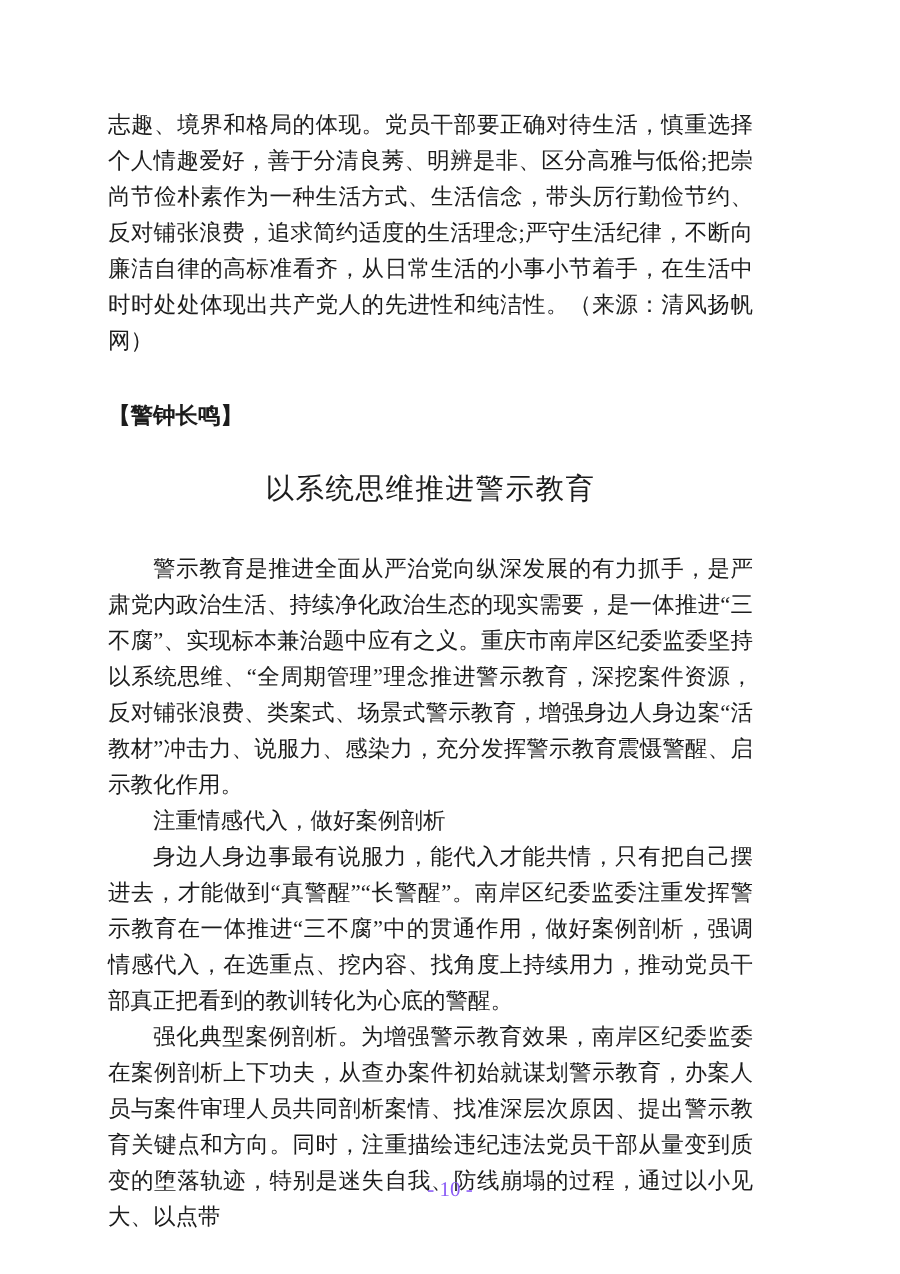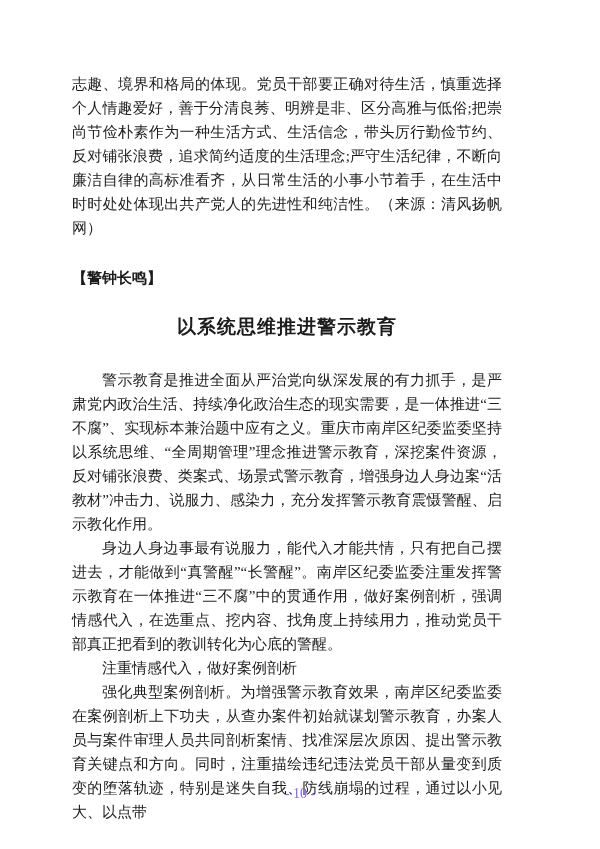--- a/index.html
+++ b/index.html
@@ -36,21 +36,21 @@
   .section-header {
     margin: 26px 0 16px 0;
     font-size: 15px;
     line-height: 24px;
     font-weight: bold;
   }
   .article-title {
     margin: 24px 0 0 0;
     font-size: 19px;
     line-height: 26px;
-    font-weight: bold;
+    font-weight: normal;
     text-align: center;
     letter-spacing: 1px;
   }
   .first-body {
     margin-top: 28px;
   }
   .page-footer {
     position: absolute;
     top: 785px;
     left: 0;
@@ -68,22 +68,22 @@
   <div class="content">
 
     <p class="para no-indent">志趣、境界和格局的体现。党员干部要正确对待生活，慎重选择个人情趣爱好，善于分清良莠、明辨是非、区分高雅与低俗;把崇尚节俭朴素作为一种生活方式、生活信念，带头厉行勤俭节约、反对铺张浪费，追求简约适度的生活理念;严守生活纪律，不断向廉洁自律的高标准看齐，从日常生活的小事小节着手，在生活中时时处处体现出共产党人的先进性和纯洁性。（来源：清风扬帆网）</p>
 
     <div class="section-header">【警钟长鸣】</div>
 
     <div class="article-title">以系统思维推进警示教育</div>
 
     <p class="para first-body">警示教育是推进全面从严治党向纵深发展的有力抓手，是严肃党内政治生活、持续净化政治生态的现实需要，是一体推进“三不腐”、实现标本兼治题中应有之义。重庆市南岸区纪委监委坚持以系统思维、“全周期管理”理念推进警示教育，深挖案件资源，反对铺张浪费、类案式、场景式警示教育，增强身边人身边案“活教材”冲击力、说服力、感染力，充分发挥警示教育震慑警醒、启示教化作用。</p>
 
+    <p class="para">注重情感代入，做好案例剖析</p>
+
     <p class="para">身边人身边事最有说服力，能代入才能共情，只有把自己摆进去，才能做到“真警醒”“长警醒”。南岸区纪委监委注重发挥警示教育在一体推进“三不腐”中的贯通作用，做好案例剖析，强调情感代入，在选重点、挖内容、找角度上持续用力，推动党员干部真正把看到的教训转化为心底的警醒。</p>
-
-    <p class="para">注重情感代入，做好案例剖析</p>
 
     <p class="para">强化典型案例剖析。为增强警示教育效果，南岸区纪委监委在案例剖析上下功夫，从查办案件初始就谋划警示教育，办案人员与案件审理人员共同剖析案情、找准深层次原因、提出警示教育关键点和方向。同时，注重描绘违纪违法党员干部从量变到质变的堕落轨迹，特别是迷失自我、防线崩塌的过程，通过以小见大、以点带</p>
 
   </div>
 
   <div class="page-footer">- 10 -</div>
 </div>
 
 </body></html>

